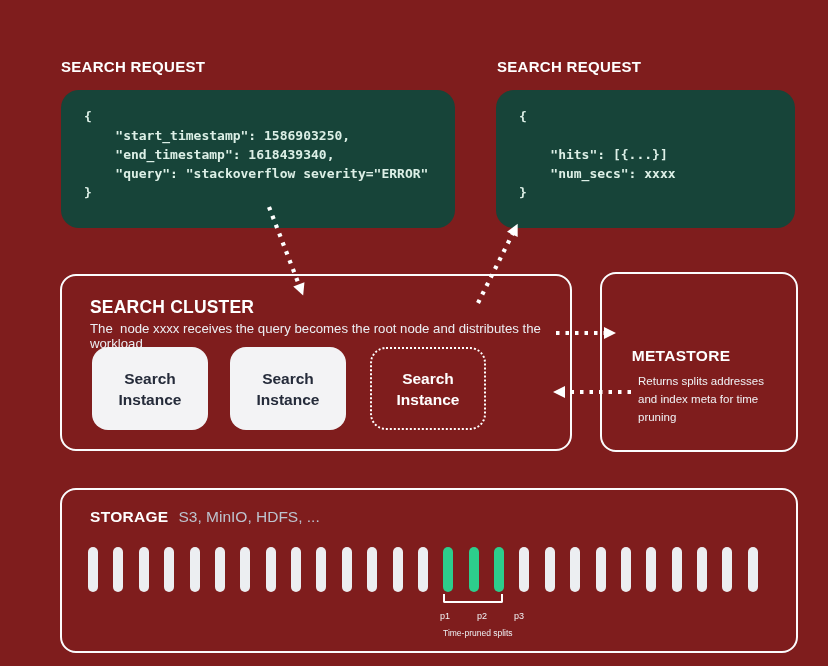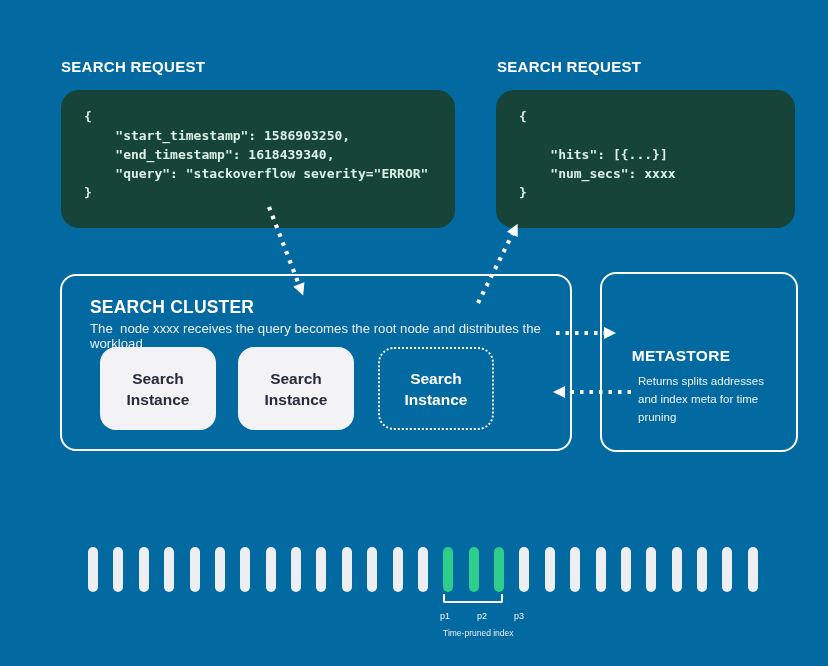--- a/index.html
+++ b/index.html
@@ -4,21 +4,21 @@
 <style>
   html, body {
     margin: 0;
     padding: 0;
     background: #1a212e;
   }
   #stage {
     position: relative;
     width: 828px;
     height: 666px;
-    background: #0369a1;
+    background: #7f1d1d;
     overflow: hidden;
     font-family: "Liberation Sans", sans-serif;
     color: #ffffff;
   }
   .abs { position: absolute; }
 
   .req-label {
     font-size: 15px;
     font-weight: 700;
     letter-spacing: 0.3px;
@@ -63,21 +63,20 @@
     height: 83px;
     border-radius: 16px;
     display: flex;
     align-items: center;
     justify-content: center;
     text-align: center;
     font-size: 15.5px;
     font-weight: 700;
     line-height: 21px;
     box-sizing: border-box;
-    margin-left: 8px;
   }
   .instance.solid {
     background: #f3f3f5;
     color: #252b3a;
   }
   .instance.dotted {
     background: transparent;
     border: 2px dotted #ffffff;
     color: #ffffff;
   }
@@ -192,20 +191,25 @@
           <div class="label-inner">Search Instance</div>
         </div>
       </div>
   </div>
 
   <div class="abs outline-box" style="left:600px; top:272px; width:198px; height:180px;">
     <div class="abs metastore-title" style="left:0; top:73px; width:158px;text-align:center;">METASTORE</div>
     <div class="abs metastore-desc" style="left:36px; top:98px; width:136px;">Returns splits addresses and index meta for time pruning</div>
   </div>
 
+  <div class="abs outline-box" style="left:60px; top:488px; width:738px; height:165px;">
+    <div class="abs" style="left:28px; top:18px;">
+      <span class="storage-title">STORAGE</span><span class="storage-sub">S3, MinIO, HDFS, ...</span>
+    </div>
+  </div>
 
   <div id="bars">
       <div class="bar"></div>
       <div class="bar"></div>
       <div class="bar"></div>
       <div class="bar"></div>
       <div class="bar"></div>
       <div class="bar"></div>
       <div class="bar"></div>
       <div class="bar"></div>
@@ -228,21 +232,21 @@
       <div class="bar"></div>
       <div class="bar"></div>
       <div class="bar"></div>
     </div>
   <div id="bracket"></div>
   <div id="p-labels">
       <span>p1</span>
       <span>p2</span>
       <span>p3</span>
     </div>
-  <div id="pruned-caption">Time-pruned index</div>
+  <div id="pruned-caption">Time-pruned splits</div>
 
   <svg class="overlay" viewBox="0 0 828 666" xmlns="http://www.w3.org/2000/svg">
     <defs>
       <marker id="arrow" viewBox="0 0 10 10" refX="5" refY="5" markerUnits="userSpaceOnUse" markerWidth="14" markerHeight="12" orient="auto-start-reverse">
         <path d="M0,0 L10,5 L0,10 z" fill="#ffffff"></path>
       </marker>
     </defs>
     <g stroke="#ffffff" stroke-width="4.2" fill="none" stroke-dasharray="3.5 6" stroke-linecap="butt">
       <path d="M269,207 L301,290" marker-end="url(#arrow)"></path>
       <path d="M478,303 L515,229" marker-end="url(#arrow)"></path>

